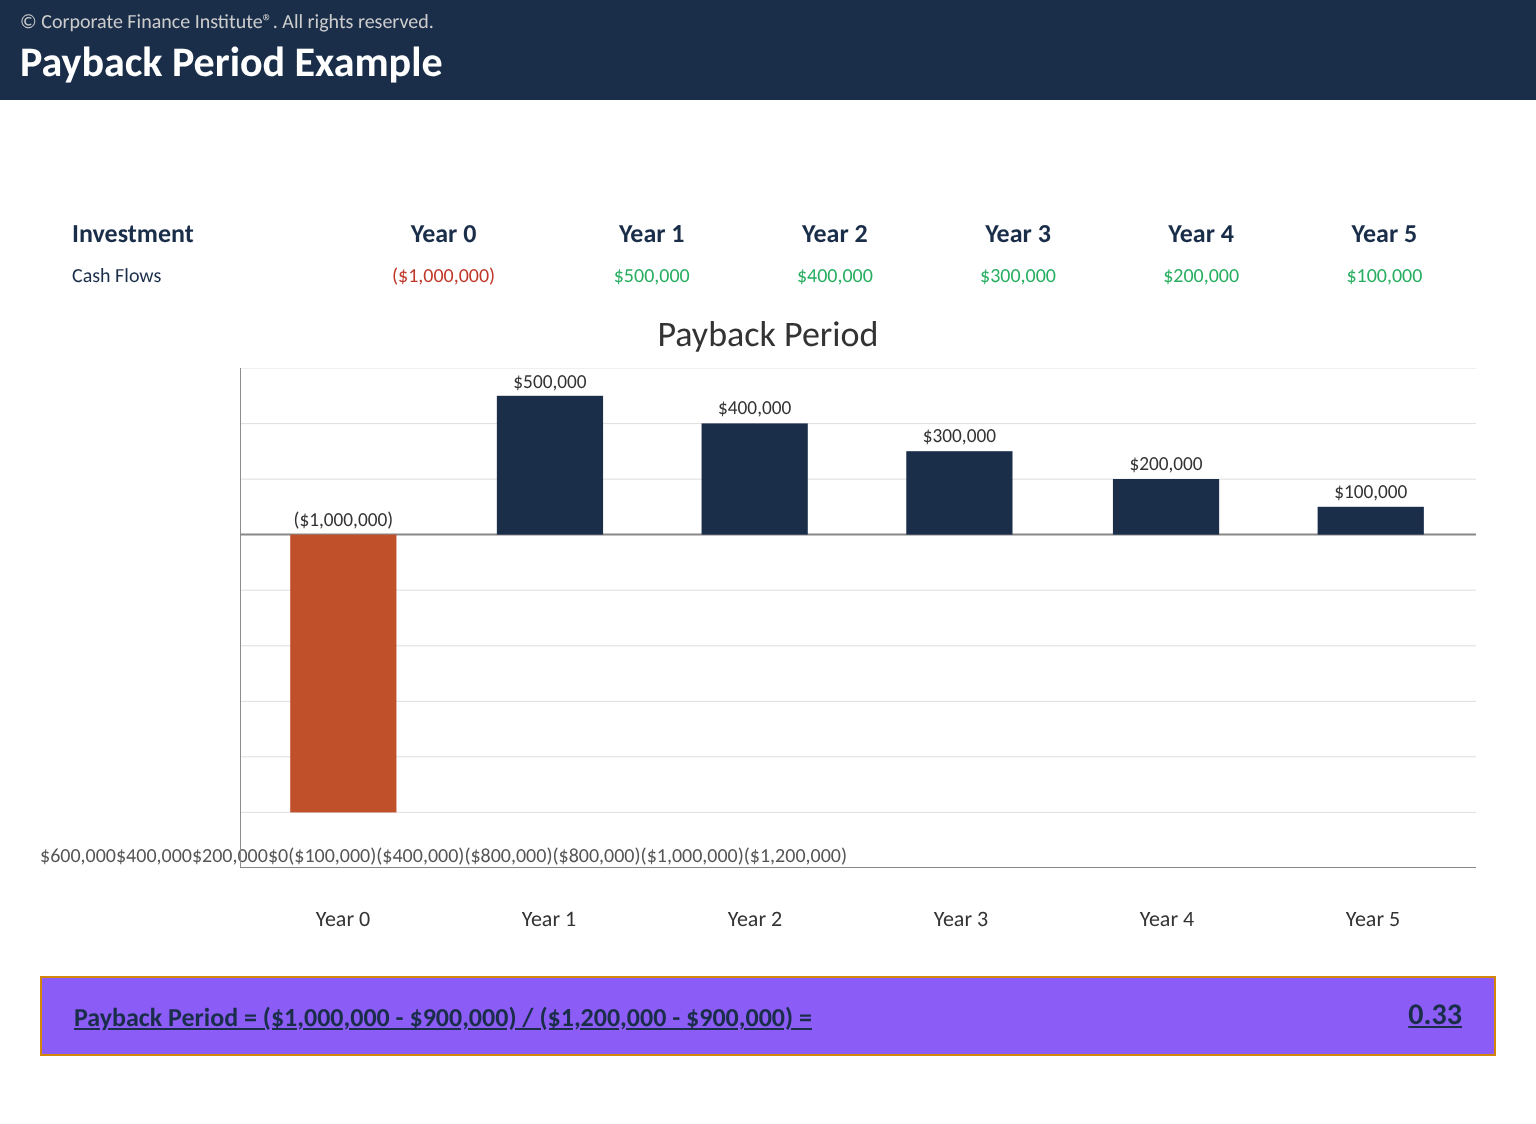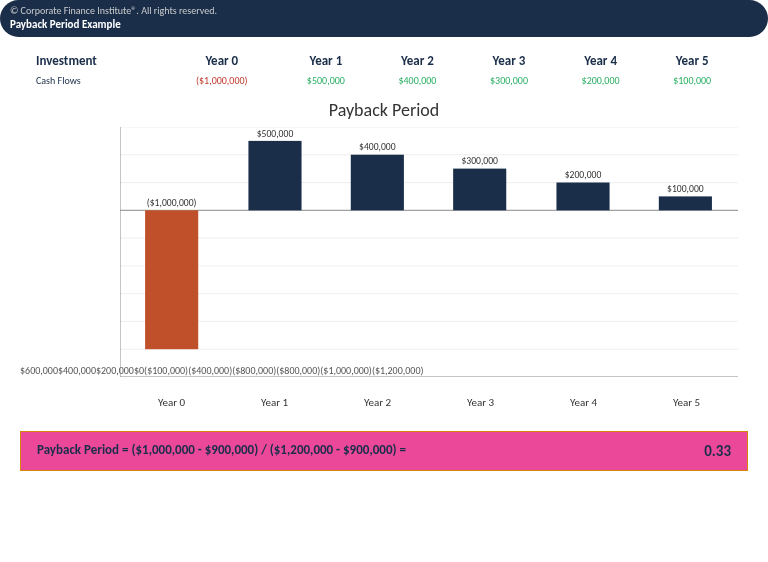--- a/index.html
+++ b/index.html
@@ -7,39 +7,39 @@
       font-family: Calibri, Arial, sans-serif;
       background: #fff;
       width: 768px;
       min-height: 562px;
       font-size: 13px;
     }
     .top-bar {
       background: #1a2e4a;
       color: #fff;
       padding: 4px 10px 6px 10px;
-      border-radius: 19px;
     }
     .top-bar .copyright {
       font-size: 10px;
       font-weight: 300;
       color: #ccc;
     }
     .top-bar .title {
-      font-size: 11px;
+      font-size: 21px;
       font-weight: bold;
       color: #fff;
       margin-top: 1px;
     }
     .table-section {
       padding: 12px 30px 0 30px;
     }
     .cf-table {
       width: 100%;
       border-collapse: collapse;
+      margin-top: 44px;
     }
     .cf-table th {
       font-weight: bold;
       font-size: 13px;
       color: #1a2e4a;
       text-align: center;
       padding: 4px 6px;
     }
     .cf-table th:first-child {
       text-align: left;
@@ -97,28 +97,29 @@
       bottom: 6px;
     }
     .x-label {
       flex: 1;
       text-align: center;
       font-size: 11px;
       color: #333;
     }
     .formula-bar {
       margin: 14px 20px 10px 20px;
-      background: #ec4899;
+      background: #8b5cf6;
       border: 1.5px solid #d4860a;
       padding: 10px 16px;
       display: flex;
-      align-items: flex-start;
+      align-items: flex-end;
       font-size: 13px;
       font-weight: bold;
       color: #1a2e4a;
+      text-decoration: underline;
     }
     .formula-result {
       margin-left: auto;
       font-size: 15px;
       font-weight: bold;
       color: #1a2e4a;
     }
   </style>
 </head>
 <body>

